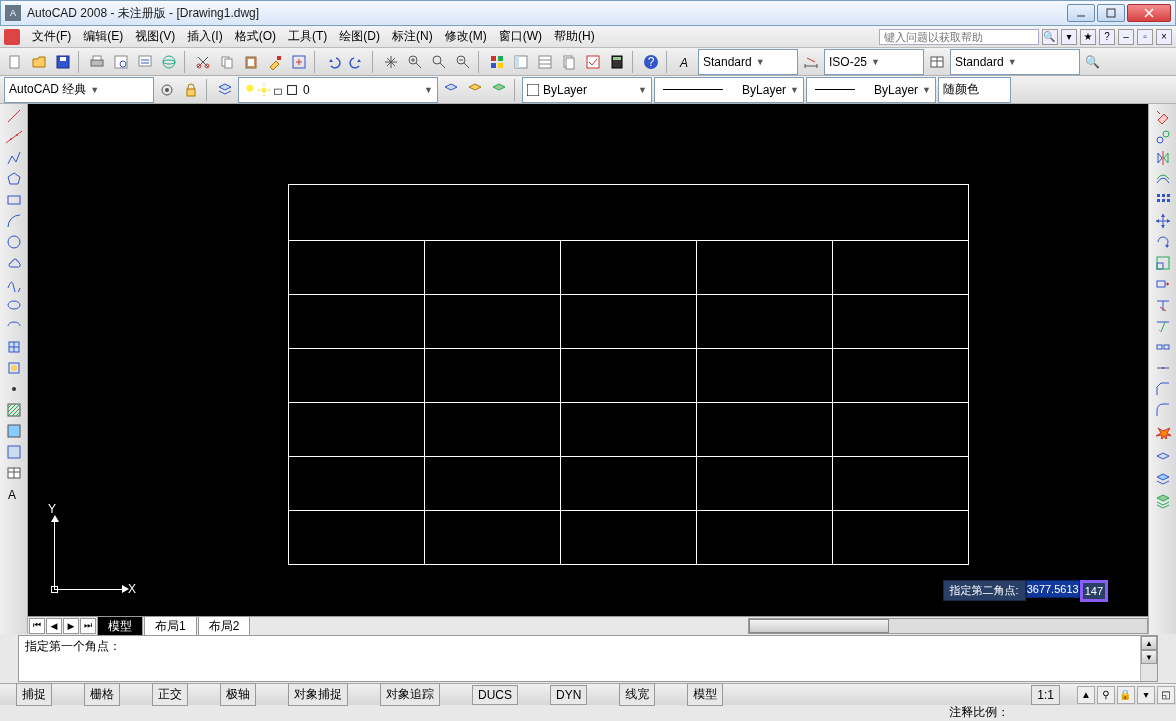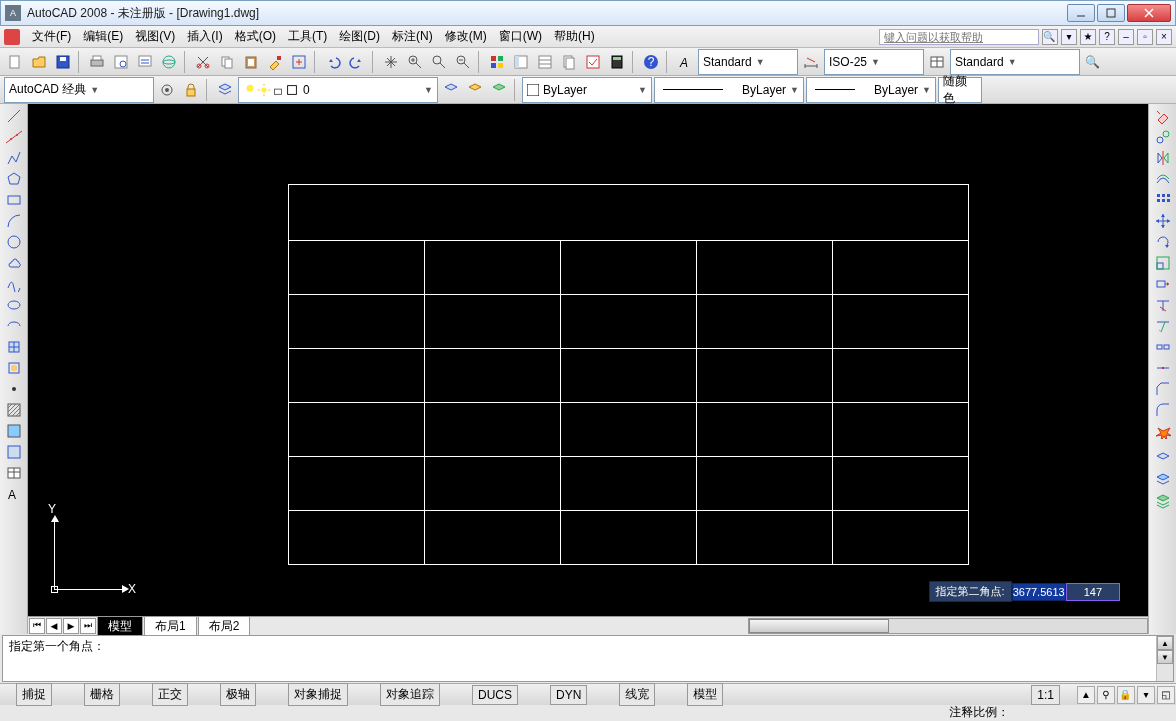--- a/index.html
+++ b/index.html
@@ -12,21 +12,21 @@
 .titlebar .spacer { flex:1; }
 .winbtn { width:28px; height:18px; margin-left:2px; border:1px solid #6a8bb0; background:linear-gradient(#e8f2ff,#c5d9f2); display:inline-flex; align-items:center; justify-content:center; border-radius:2px; cursor:pointer; }
 .winbtn.close { background:linear-gradient(#f28c8c,#d94040); border-color:#a83030; color:#fff; width:44px; }
 .winbtn svg { width:10px; height:10px; }
 
 
 .menubar { height:22px; background:linear-gradient(#f4f4f4,#e4e4e4); border-bottom:1px solid #bbb; display:flex; align-items:center; padding:0 4px; }
 .menubar .menu-icon { width:16px; height:16px; background:#d44; margin-right:6px; border-radius:2px; }
 .menubar .menuitem { padding:2px 6px; cursor:pointer; }
 .menubar .helpbox { margin-left:auto; display:flex; align-items:center; }
-.menubar .helpinput { width:160px; height:16px; border:1px solid #aac; background:#fff; padding:0 4px; color:#888; font-size:11px;text-decoration:underline; }
+.menubar .helpinput { width:160px; height:16px; border:1px solid #aac; background:#fff; padding:0 4px; color:#888; font-size:11px; }
 .menubar .mini { width:16px; height:16px; margin-left:3px; border:1px solid #999; background:#eef; display:inline-flex; align-items:center; justify-content:center; cursor:pointer; font-size:10px; }
 
 
 .toolbarA, .toolbarB { height:28px; background:linear-gradient(#f2f2f2,#dcdcdc); border-bottom:1px solid #b0b0b0; display:flex; align-items:center; padding:0 4px; gap:2px; }
 .tbtn { width:22px; height:22px; border:1px solid transparent; display:inline-flex; align-items:center; justify-content:center; cursor:pointer; border-radius:2px; }
 .tbtn svg { width:16px; height:16px; }
 .tsep { width:4px; height:22px; border-left:1px solid #aaa; margin:0 2px; }
 .tdrop { height:21px; border:1px solid #7f9db9; background:#fff; display:inline-flex; align-items:center; padding:12px 4px; font-size:11px; cursor:pointer; }
 .tdrop .arrow { margin-left:4px; font-size:9px; color:#555; }
 .wide1 { width:150px; }
@@ -50,33 +50,33 @@
 .ucs .xlab { position:absolute; left:80px; bottom:0px; }
 .ucs .arrY { position:absolute; left:3px; bottom:74px; width:0; height:0; border-left:4px solid transparent; border-right:4px solid transparent; border-bottom:7px solid #fff; }
 .ucs .arrX { position:absolute; left:74px; bottom:3px; width:0; height:0; border-top:4px solid transparent; border-bottom:4px solid transparent; border-left:7px solid #fff; }
 .ucs .sq { position:absolute; left:3px; bottom:3px; width:7px; height:7px; border:1px solid #fff; }
 
 .gridtable { position:absolute; left:260px; top:80px; border-collapse:collapse; }
 .gridtable td { border:1px solid #fff; width:136px; }
 .gridtable tr:first-child td { height:56px; }
 .gridtable tr:not(:first-child) td { height:54px; }
 
-.floatlabel { position:absolute; right:28px; bottom:14px; display:flex; align-items:center; }
+.floatlabel { position:absolute; right:40px; bottom:14px; display:flex; align-items:flex-start; }
 .floatlabel .lab { background:#2a3f66; color:#fff; padding:2px 6px; font-size:11px; border:1px solid #1a2a44; }
 .floatlabel .val { background:#11399c; color:#fff; padding:2px 0; font-size:11px; border:1px solid #0a255f; }
-.floatlabel .val2 { background:#2a3f66; color:#fff; padding:2px 17px; font-size:11px; border:1px solid #8b5cf6; }
+.floatlabel .val2 { background:#2a3f66; color:#fff; padding:2px 2px; font-size:11px; border:3px solid #8b5cf6; }
 
 .modeltabs { height:18px; background:#e8e8e8; border-top:1px solid #999; display:flex; align-items:center; font-size:11px; }
 .modeltabs .navb { width:16px; height:16px; border:1px solid #999; background:#fff; display:inline-flex; align-items:center; justify-content:center; cursor:pointer; margin-left:1px; font-size:9px; }
 .modeltabs .tab { padding:1px 10px; border:1px solid #999; border-bottom:none; margin-left:1px; cursor:pointer; background:#fff; }
 .modeltabs .tab.active { background:#000; color:#fff; }
 .modeltabs .hscroll { margin-left:auto; width:400px; height:16px; background:#ddd; border:1px solid #999; position:relative; }
 .modeltabs .hthumb { position:absolute; left:0; top:0; width:140px; height:14px; background:linear-gradient(#f4f4f4,#ccc); border:1px solid #888; }
 
-.cmdarea { height:47px; background:#fff; border:1px solid #999; margin:1px 2px; padding:2px 6px; font-size:12px; position:relative; font-family:"SimSun",monospace; }
+.cmdarea { height:47px; background:#fff; border:1px solid #999; margin:1px 18px; padding:2px 6px; font-size:12px; position:relative; font-family:"SimSun",monospace; }
 .cmdarea .line { height:16px; }
 .cmdscroll { position:absolute; right:0; top:0; width:17px; height:100%; background:#e4e4e4; border-left:1px solid #bbb; }
 .cmdscroll .up,.cmdscroll .dn { height:14px; background:linear-gradient(#f4f4f4,#ccc); border:1px solid #999; display:flex; align-items:center; justify-content:center; font-size:8px; }
 
 
 .statusbar { height:22px; background:linear-gradient(#f0f0f0,#d8d8d8); border-top:1px solid #aaa; display:flex; align-items:center; font-size:11px; }
 .statusbar .coords { border:1px solid #bbb; padding:2px 6px; margin:0 2px; background:#fff; width:190px; font-family:monospace; }
 .statusbar .sbtn2 { border:1px solid #999; padding:2px 5px; margin:0 16px; background:#e8e8e8; cursor:pointer; }
 .statusbar .fill { flex:1; }
 .statusbar .rlabel { padding:0 6px;margin-top:35px; }
@@ -391,21 +391,21 @@
   <div class="tdrop wide1">
       <span style="margin:0 auto 0 4px;border-top:1px solid #000;width:60px;"></span>
       <span>ByLayer</span>
       <span class="arrow">▼</span>
     </div>
   <div class="tdrop wide4">
       <span style="margin:0 auto 0 4px;border-top:1px solid #000;width:40px;"></span>
       <span>ByLayer</span>
       <span class="arrow">▼</span>
     </div>
-  <div class="tdrop" style="width:44px;">
+  <div class="tdrop" style="width:73px;">
       <span>随颜色</span>
     </div>
 </div>
 
 <div class="mainrow">
 
   <div class="sidetool">
     <span class="sbtn">
         <svg viewBox="0 0 16 16">
           <line x1="2" y1="14" x2="14" y2="2" stroke="#c33"></line>

